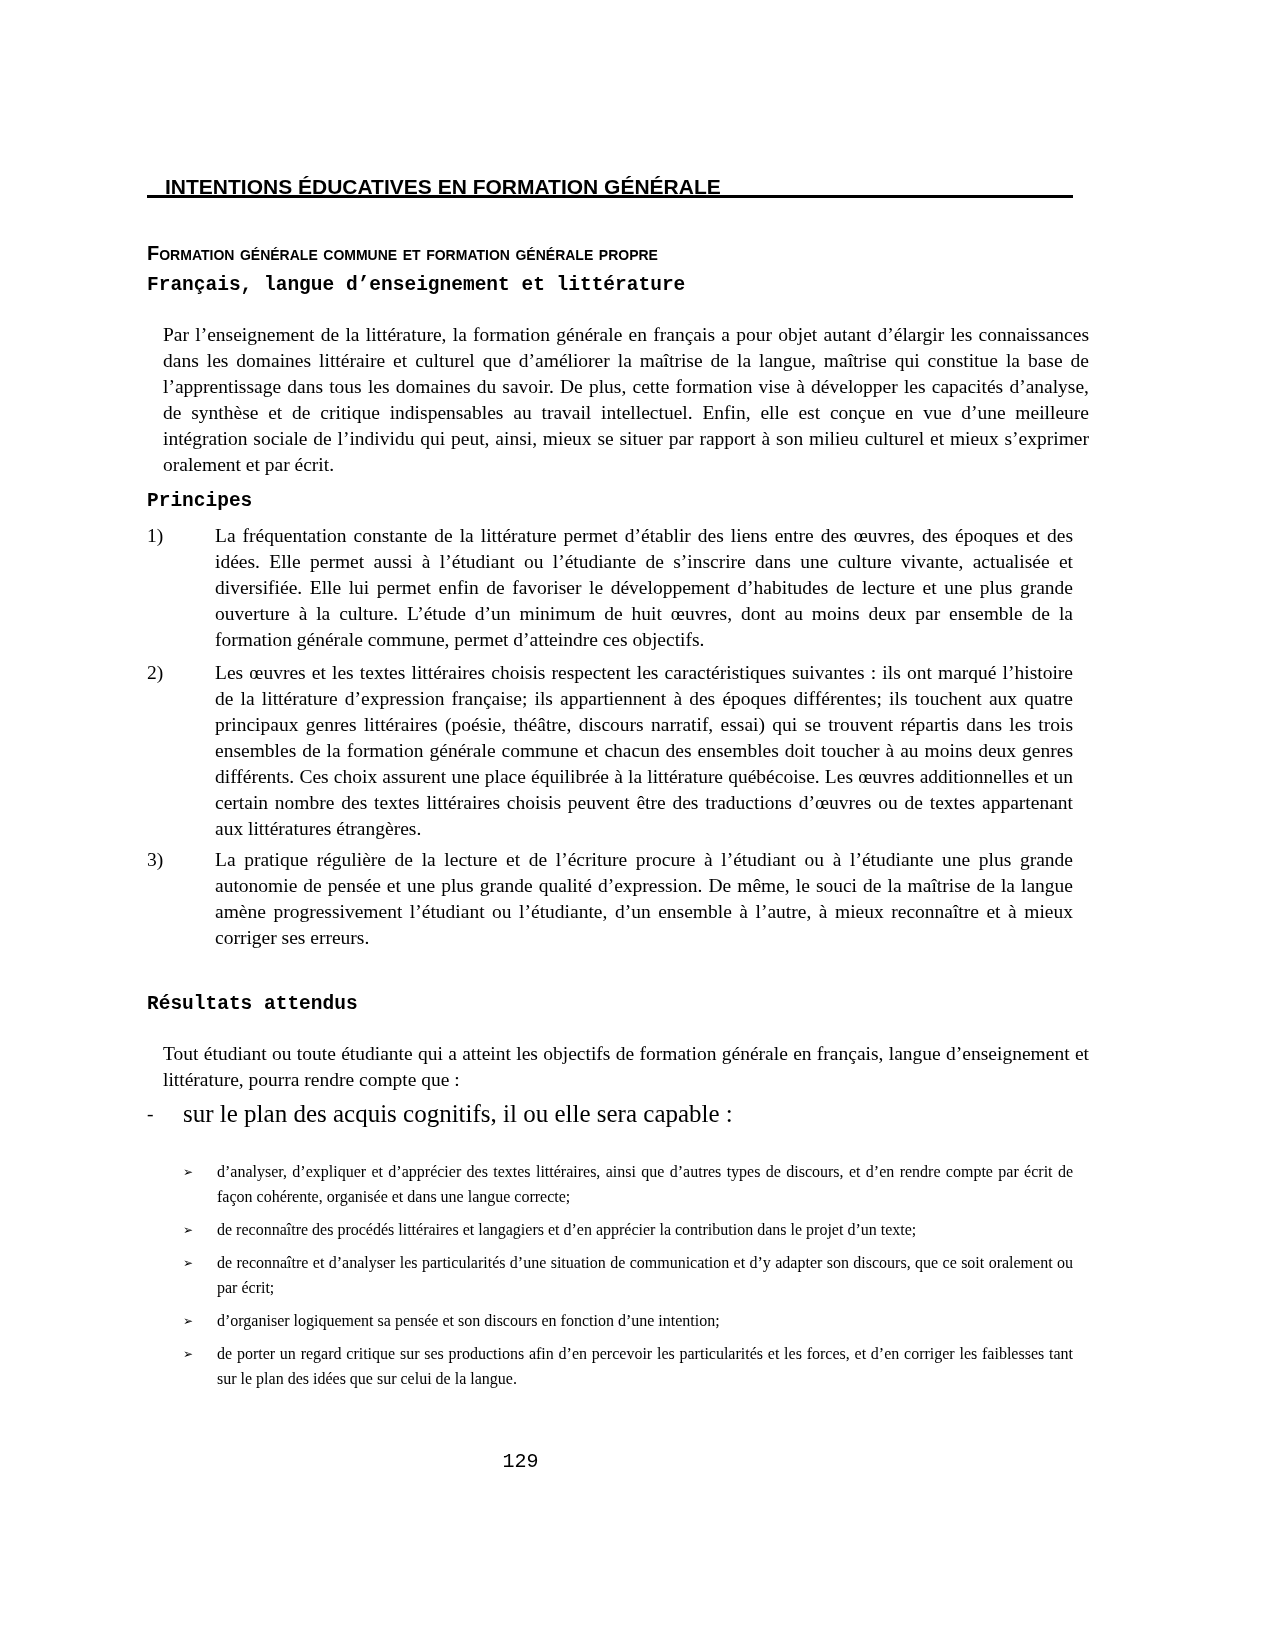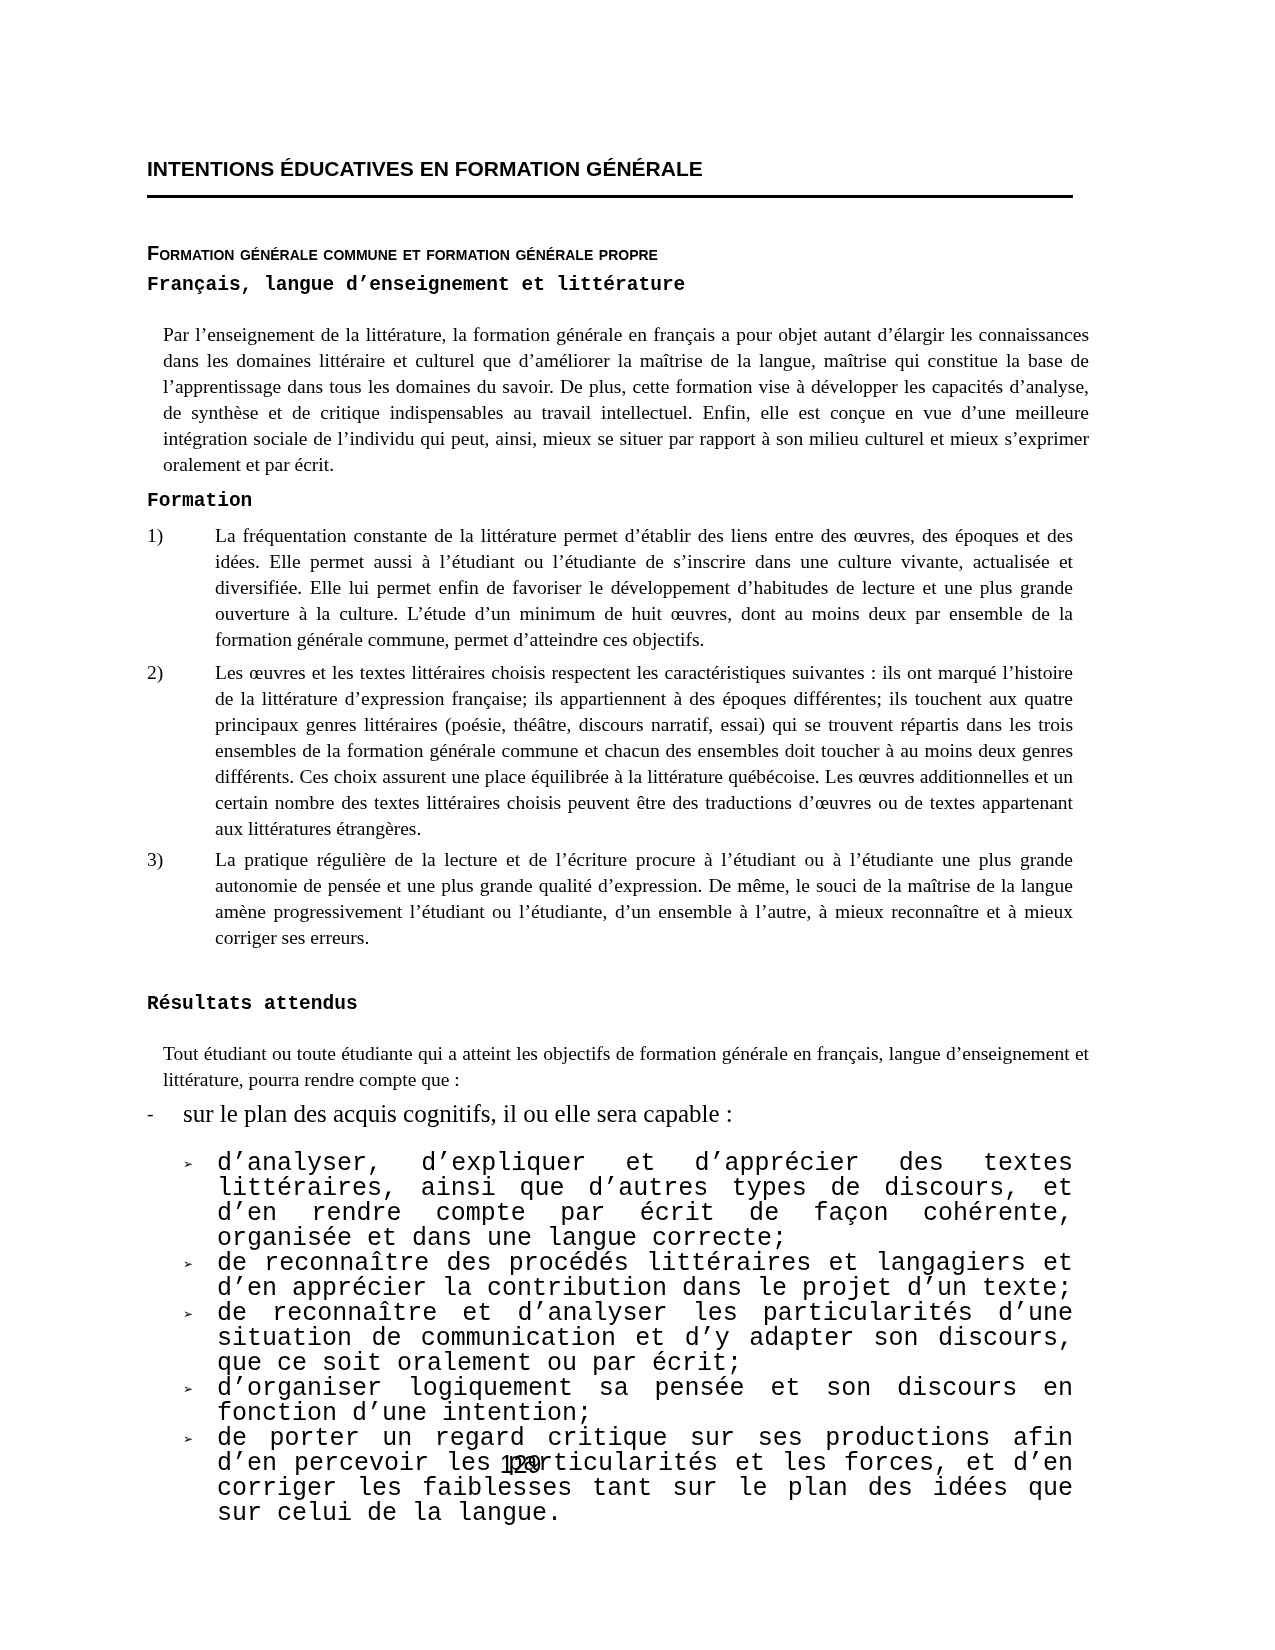--- a/index.html
+++ b/index.html
@@ -1,21 +1,21 @@
 <!DOCTYPE html>
 <html><head>
 <meta charset="utf-8">
 <style>
   html, body { margin: 0; padding: 0; background: #ffffff; }
   body { width: 1275px; height: 1650px; position: relative; color: #000; }
   .page { position: absolute; left: 147px; top: 0; width: 926px; }
   .h1 {
     position: absolute; top: 157px; left: 0;
     font-family: "Liberation Sans", sans-serif; font-weight: bold; font-size: 21px;
-    letter-spacing: 0px; margin: 0;
+    letter-spacing: 0px; margin: 18px;
   }
   .rule { position: absolute; top: 195px; left: 0; width: 926px; height: 3px; background: #000; }
   .h2 {
     position: absolute; top: 242px; left: 0; margin: 0;
     font-family: "Liberation Sans", sans-serif; font-weight: bold; font-size: 20px;
     font-variant: small-caps; text-transform: none;
   }
   .h3 {
     font-family: Liberation Mono, monospace; font-weight: bold; font-size: 19.5px; margin: 0;
     position: absolute; left: 0;
@@ -33,38 +33,38 @@
     margin-left: 68px;
     font-family: "Liberation Serif", serif; font-size: 19.5px; line-height: 26px;
     text-align: justify;
   }
   .dash-item { position: absolute; left: 0; width: 926px; }
   .dash-item .d { position: absolute; left: 0; top: 0; font-family: "Liberation Serif", serif; font-size: 19.5px; line-height: 26px; }
   .dash-item .t { margin-left: 36px; font-family: "Liberation Serif", serif; font-size: 25px; line-height: 26px; }
   .bullets { position: absolute; left: 36px; width: 890px; top: 1151px; }
   .bullet { position: relative; }
   .bullet .b { position: absolute; left: 0; top: 0; font-family: "DejaVu Sans", sans-serif; font-size: 12px; line-height: 26px; }
-  .bullet .t { margin-left: 34px; font-family: Liberation Mono, monospace; font-size: 25px; line-height: 25px; text-align: justify; }
+  .bullet .t { margin-left: 34px; font-family: Liberation Serif, serif; font-size: 16px; line-height: 25px; text-align: justify; margin-top: 8px; }
   .pagenum {
     position: absolute; top: 1450px; left: 0; width: 1041px; text-align: center;
-    font-family: Liberation Sans, sans-serif; font-size: 25px;
+    font-family: Liberation Mono, monospace; font-size: 20px;
   }
 </style>
 </head>
 <body>
 
 <div class="page">
   <h1 class="h1">INTENTIONS ÉDUCATIVES EN FORMATION GÉNÉRALE</h1>
   <div class="rule"></div>
   <h2 class="h2">Formation générale commune et formation générale propre</h2>
 
   <h3 class="h3" style="top:274px;">Français, langue d’enseignement et littérature</h3>
   <p class="p" style="top:306px;">Par l’enseignement de la littérature, la formation générale en français a pour objet autant d’élargir les connaissances dans les domaines littéraire et culturel que d’améliorer la maîtrise de la langue, maîtrise qui constitue la base de l’apprentissage dans tous les domaines du savoir. De plus, cette formation vise à développer les capacités d’analyse, de synthèse et de critique indispensables au travail intellectuel. Enfin, elle est conçue en vue d’une meilleure intégration sociale de l’individu qui peut, ainsi, mieux se situer par rapport à son milieu culturel et mieux s’exprimer oralement et par écrit.</p>
 
-  <h3 class="h3" style="top:490px;">Formation</h3>
+  <h3 class="h3" style="top:490px;">Principes</h3>
 
   <div class="num-item" style="top:523px;">
     <span class="n">1)</span>
     <div class="t">La fréquentation constante de la littérature permet d’établir des liens entre des œuvres, des époques et des idées. Elle permet aussi à l’étudiant ou l’étudiante de s’inscrire dans une culture vivante, actualisée et diversifiée. Elle lui permet enfin de favoriser le développement d’habitudes de lecture et une plus grande ouverture à la culture. L’étude d’un minimum de huit œuvres, dont au moins deux par ensemble de la formation générale commune, permet d’atteindre ces objectifs.</div>
   </div>
   <div class="num-item" style="top:660px;">
     <span class="n">2)</span>
     <div class="t">Les œuvres et les textes littéraires choisis respectent les caractéristiques suivantes : ils ont marqué l’histoire de la littérature d’expression française; ils appartiennent à des époques différentes; ils touchent aux quatre principaux genres littéraires (poésie, théâtre, discours narratif, essai) qui se trouvent répartis dans les trois ensembles de la formation générale commune et chacun des ensembles doit toucher à au moins deux genres différents. Ces choix assurent une place équilibrée à la littérature québécoise. Les œuvres additionnelles et un certain nombre des textes littéraires choisis peuvent être des traductions d’œuvres ou de textes appartenant aux littératures étrangères.</div>
   </div>
   <div class="num-item" style="top:847px;">

